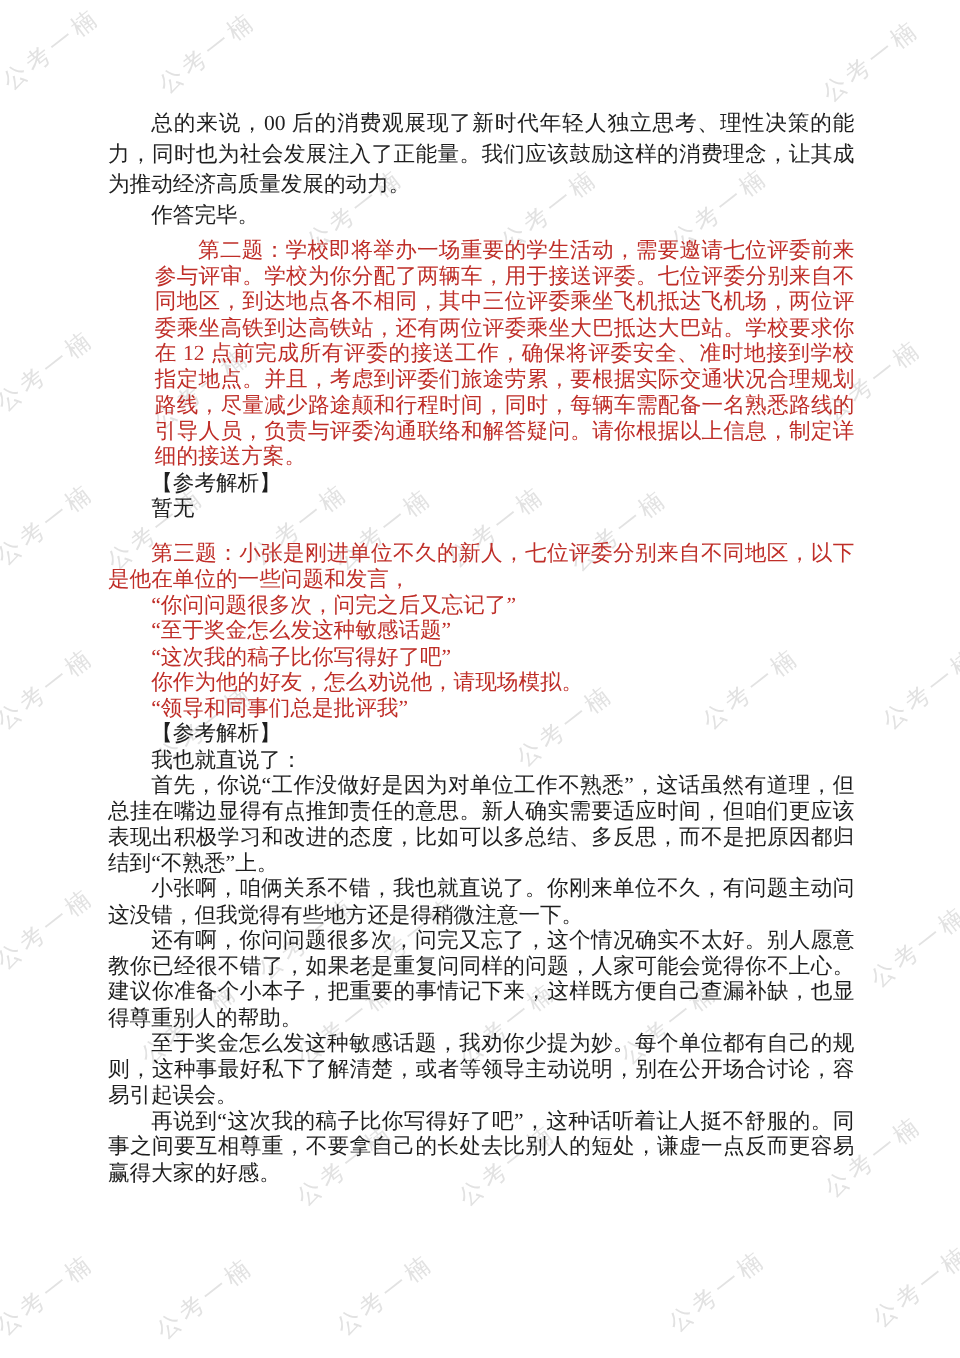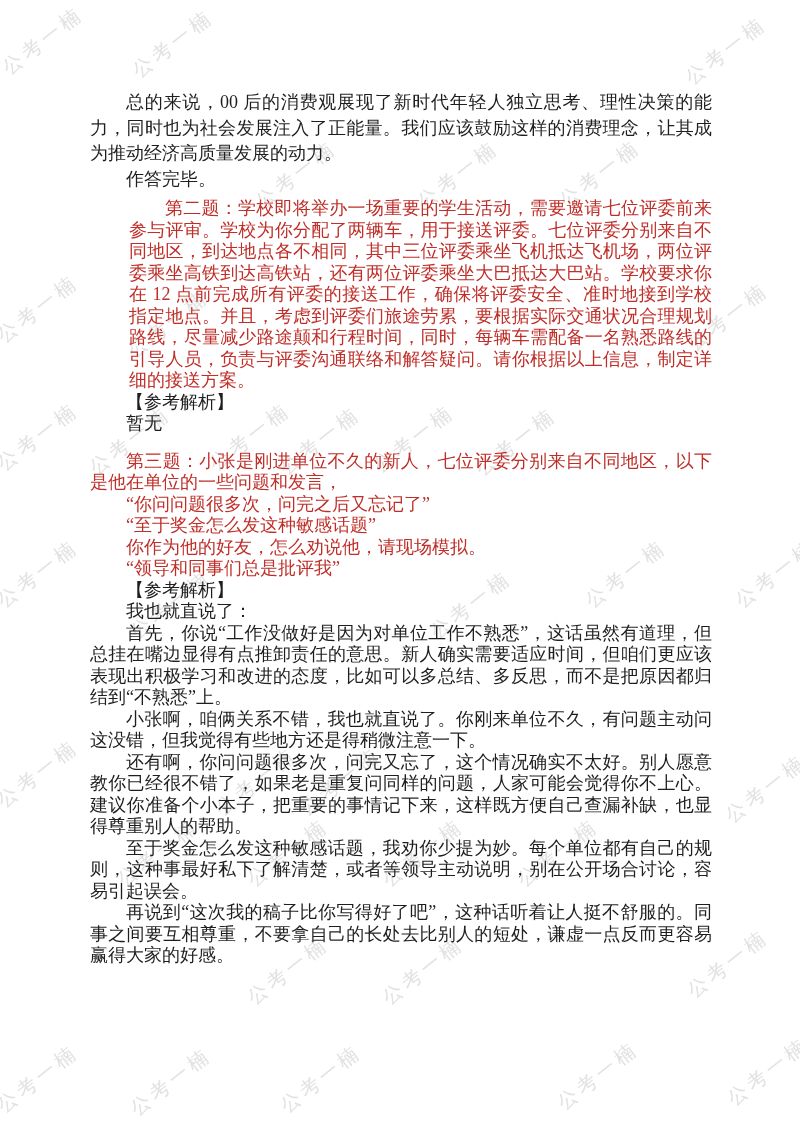--- a/index.html
+++ b/index.html
@@ -95,20 +95,21 @@
 
   <div class="content">
     <p class="intro">总的来说，00 后的消费观展现了新时代年轻人独立思考、理性决策的能力，同时也为社会发展注入了正能量。我们应该鼓励这样的消费理念，让其成为推动经济高质量发展的动力。</p>
     <p class="intro">作答完毕。</p>
     <p class="red gap-q2">第二题：学校即将举办一场重要的学生活动，需要邀请七位评委前来参与评审。学校为你分配了两辆车，用于接送评委。七位评委分别来自不同地区，到达地点各不相同，其中三位评委乘坐飞机抵达飞机场，两位评委乘坐高铁到达高铁站，还有两位评委乘坐大巴抵达大巴站。学校要求你在 12 点前完成所有评委的接送工作，确保将评委安全、准时地接到学校指定地点。并且，考虑到评委们旅途劳累，要根据实际交通状况合理规划路线，尽量减少路途颠和行程时间，同时，每辆车需配备一名熟悉路线的引导人员，负责与评委沟通联络和解答疑问。请你根据以上信息，制定详细的接送方案。</p>
     <p>【参考解析】</p>
     <p>暂无</p>
     <p class="red gap-q3">第三题：小张是刚进单位不久的新人，七位评委分别来自不同地区，以下是他在单位的一些问题和发言，</p>
     <p class="red">“你问问题很多次，问完之后又忘记了”</p>
     <p class="red">“至于奖金怎么发这种敏感话题”</p>
+    <p class="red">“这次我的稿子比你写得好了吧”</p>
     <p class="red">你作为他的好友，怎么劝说他，请现场模拟。</p>
     <p class="red">“领导和同事们总是批评我”</p>
     <p>【参考解析】</p>
     <p>我也就直说了：</p>
     <p>首先，你说“工作没做好是因为对单位工作不熟悉”，这话虽然有道理，但总挂在嘴边显得有点推卸责任的意思。新人确实需要适应时间，但咱们更应该表现出积极学习和改进的态度，比如可以多总结、多反思，而不是把原因都归结到“不熟悉”上。</p>
     <p>小张啊，咱俩关系不错，我也就直说了。你刚来单位不久，有问题主动问这没错，但我觉得有些地方还是得稍微注意一下。</p>
     <p>还有啊，你问问题很多次，问完又忘了，这个情况确实不太好。别人愿意教你已经很不错了，如果老是重复问同样的问题，人家可能会觉得你不上心。建议你准备个小本子，把重要的事情记下来，这样既方便自己查漏补缺，也显得尊重别人的帮助。</p>
     <p>至于奖金怎么发这种敏感话题，我劝你少提为妙。每个单位都有自己的规则，这种事最好私下了解清楚，或者等领导主动说明，别在公开场合讨论，容易引起误会。</p>
     <p>再说到“这次我的稿子比你写得好了吧”，这种话听着让人挺不舒服的。同事之间要互相尊重，不要拿自己的长处去比别人的短处，谦虚一点反而更容易赢得大家的好感。</p>
   </div>

